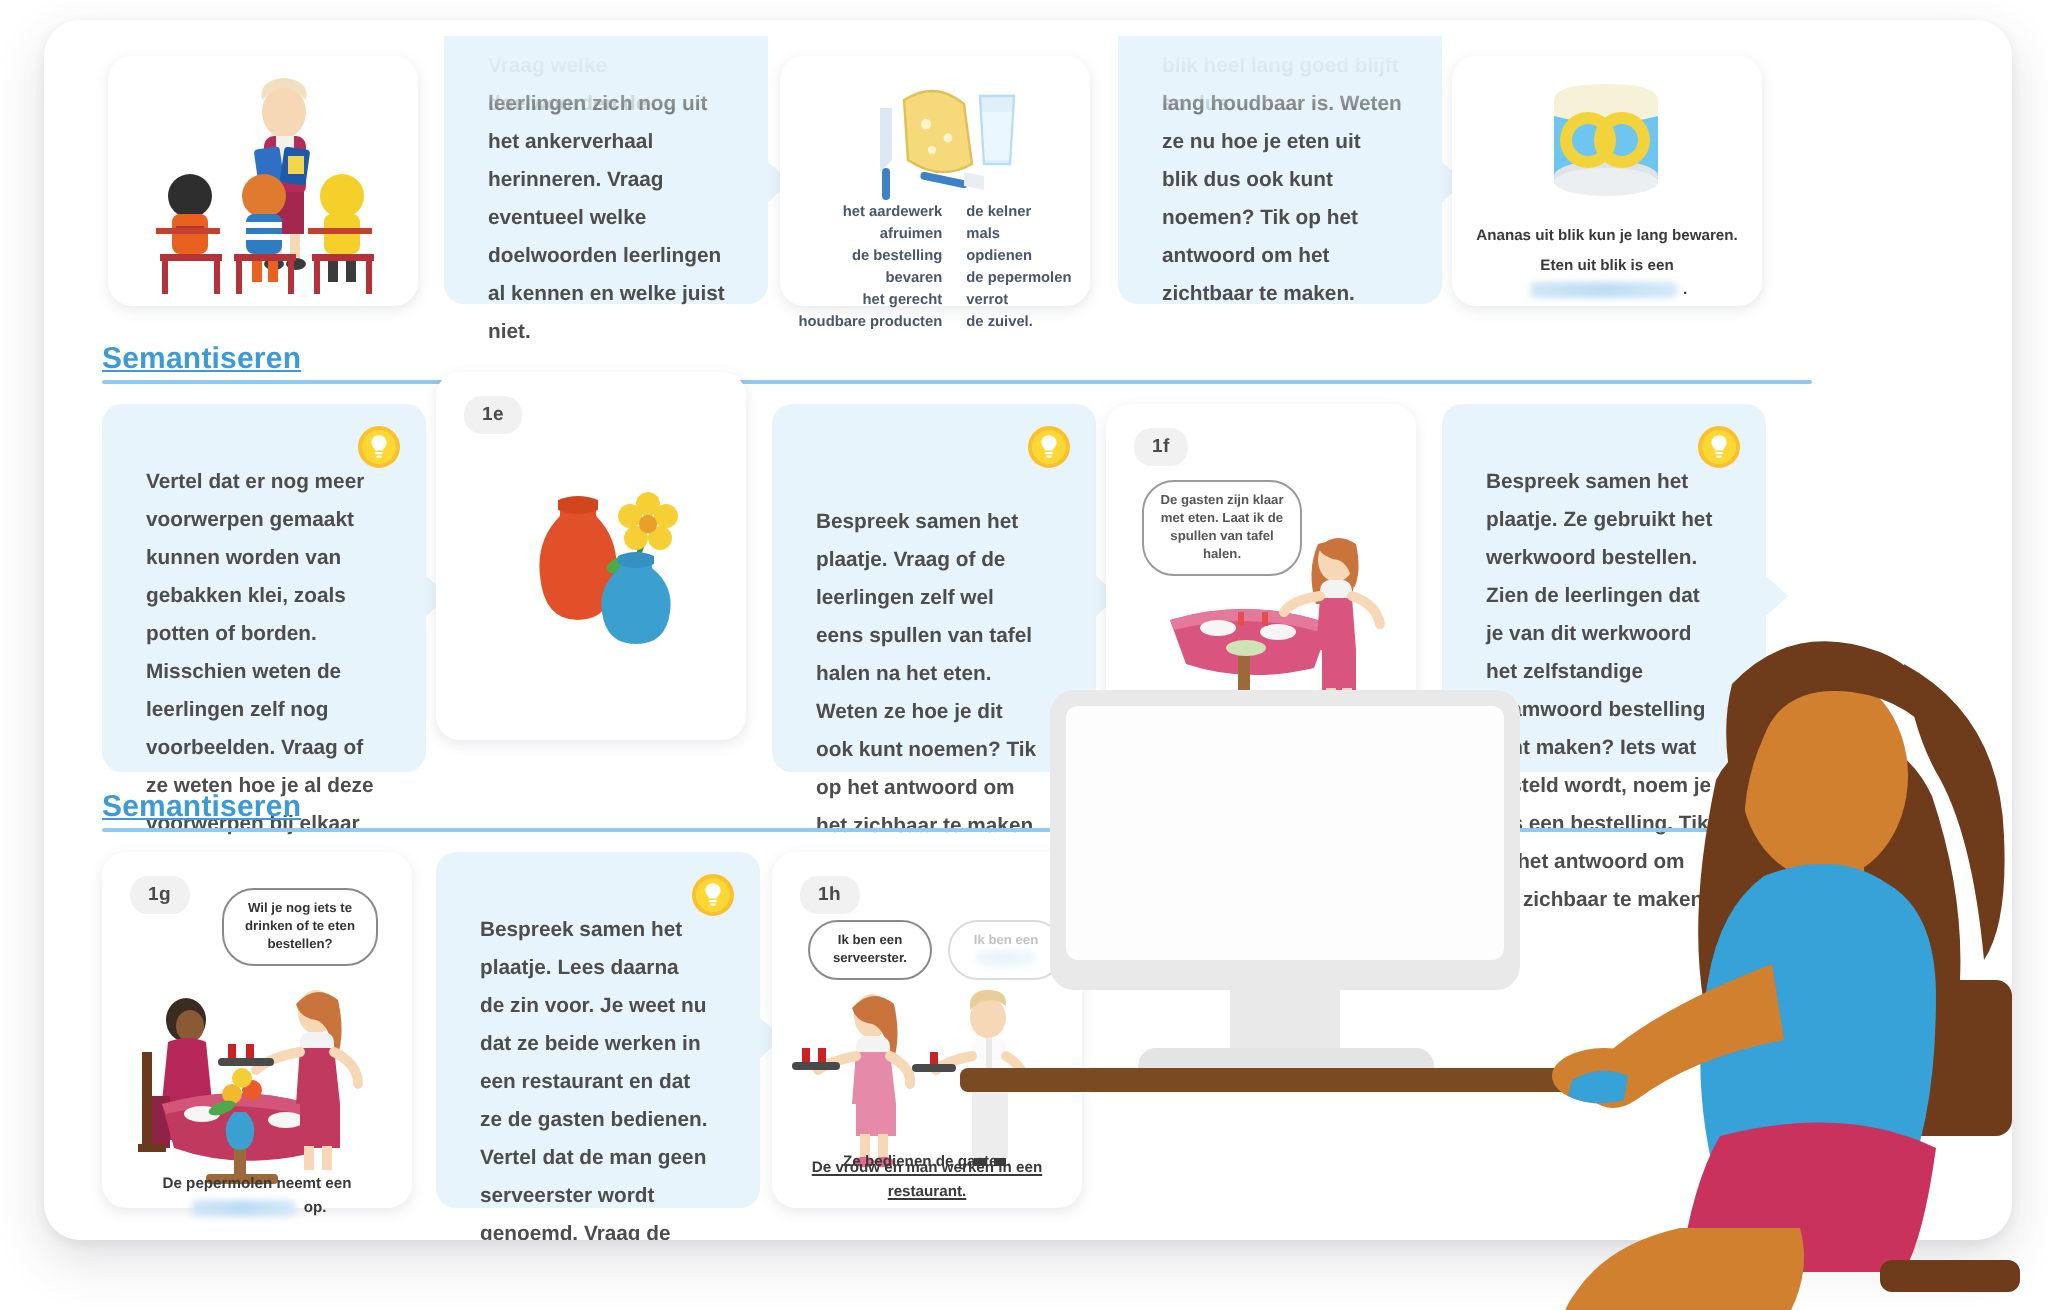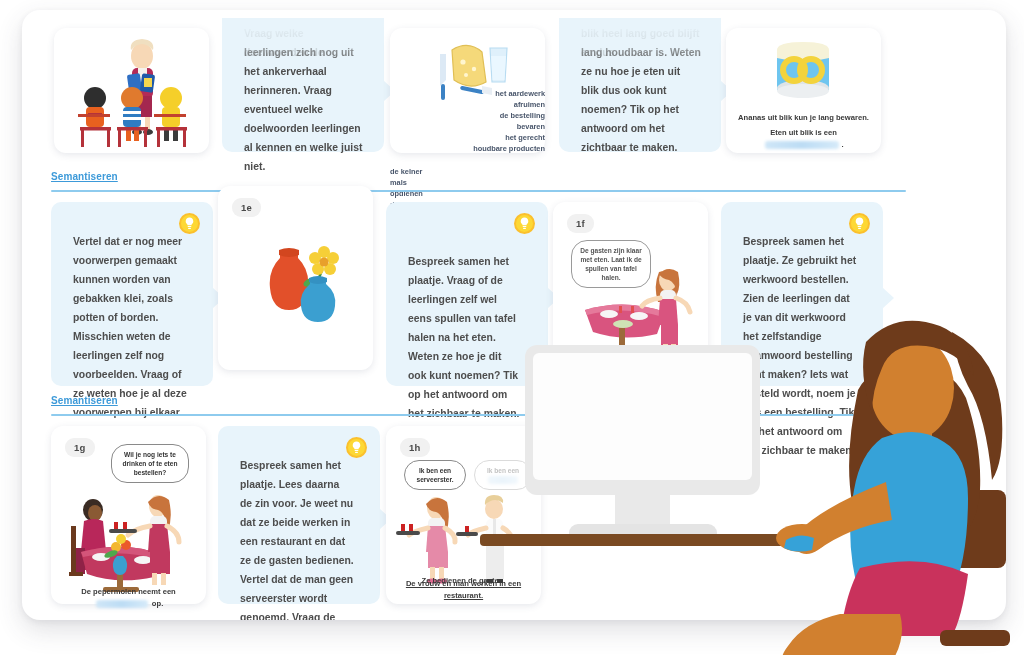--- a/index.html
+++ b/index.html
@@ -82,21 +82,21 @@
   .fade-top {
     position:absolute; left:0; right:0; top:0; height:52px;
     background: linear-gradient(to bottom, rgba(255,255,255,1) 4%, rgba(255,255,255,0) 100%);
     pointer-events:none;
   }
   .tip.clip-top .fade-top { background: linear-gradient(to bottom, rgba(232,244,251,1) 8%, rgba(232,244,251,0) 100%); }
 
   
   .section-link {
     position: absolute;
-    font-size: 10px; font-weight: bold;
+    font-size: 15px; font-weight: bold;
     color: #3d9ad9; text-decoration: underline;
     letter-spacing: .1px;
   }
   .section-rule {
     position: absolute; height: 2px; background: #8ecbee; border-radius:2px;
   }
 
   
   .wordlist { position:absolute; left:0; right:0; display:flex; justify-content:center; gap:12px; }
   .wordlist .col { font-size: 7.4px; line-height: 11px; color:#49566b; font-weight:600; }
@@ -205,21 +205,21 @@
           <circle cx="73" cy="26" r="2.6" fill="#fff6cf"></circle>
           <circle cx="84" cy="33" r="2.2" fill="#fff6cf"></circle>
           <circle cx="76" cy="39" r="2" fill="#fff6cf"></circle>
 
           <path d="M100 12 l17 0 l-2 34 l-13 0 z" fill="#dff0fb" stroke="#b8dcf2" stroke-width="1.2"></path>
           <path d="M101 20 l15 0 l-1.5 24 l-12 0 z" fill="#eaf7ff"></path>
 
           <rect x="70" y="52" width="24" height="4" rx="2" fill="#3c82c4" transform="rotate(12 82 54)"></rect>
           <path d="M92 50 l10 2 l0 7 l-10 -2 z" fill="#e8eef4"></path>
         </svg>
-        <div class="wordlist" style="top:60px;flex-direction:column;">
+        <div class="wordlist" style="top:72px;">
           <div class="col r">
             <div>het aardewerk</div>
             <div>afruimen</div>
             <div>de bestelling</div>
             <div>bevaren</div>
             <div>het gerecht</div>
             <div>houdbare producten</div>
           </div>
           <div class="col l">
             <div>de kelner</div>

